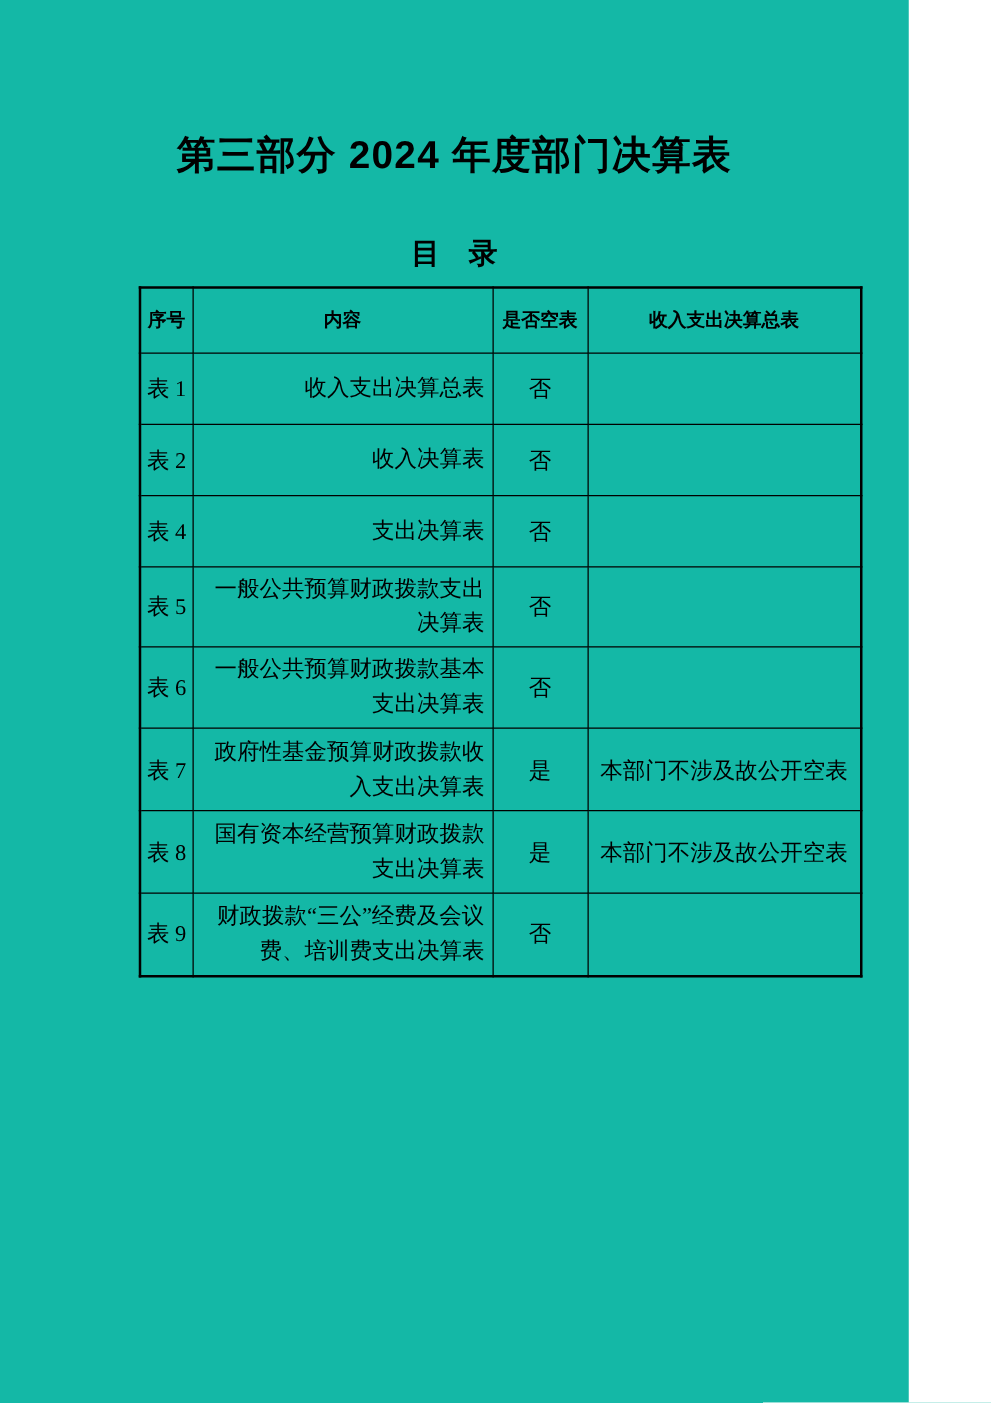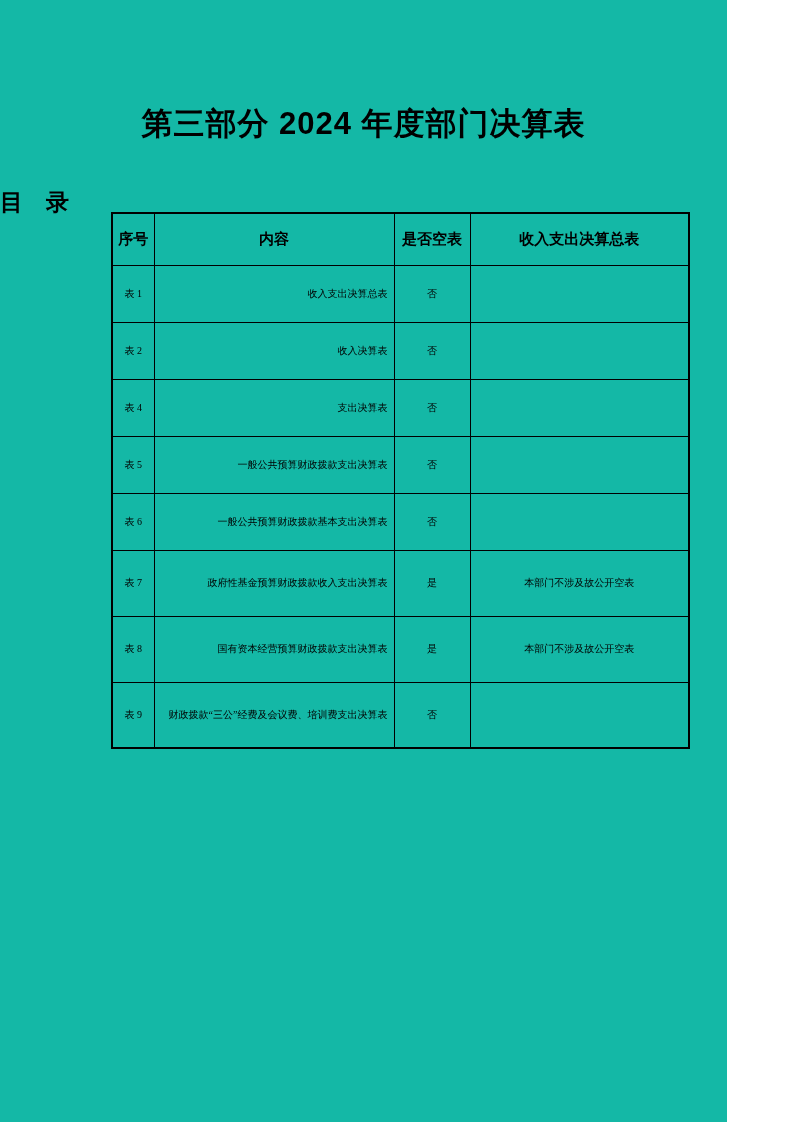--- a/index.html
+++ b/index.html
@@ -22,29 +22,30 @@
     text-align: center;
     font-family: "Liberation Sans", "DejaVu Sans", sans-serif;
     font-weight: bold;
     font-size: 31px;
     letter-spacing: 1px;
     color: #000000;
   }
   .toc-title {
     margin: 0;
     margin-top: 42px;
+    text-align: center;
     font-family: "Liberation Sans", "DejaVu Sans", sans-serif;
     font-weight: bold;
     font-size: 23px;
     color: #000000;
   }
   .toc-table {
     position: absolute;
     left: 111px;
-    top: 212px;
+    top: 229px;
     width: 577px;
     border-collapse: collapse;
     table-layout: fixed;
     border: 2px solid #000000;
   }
   .toc-table th,
   .toc-table td {
     border: 1px solid #000000;
     vertical-align: middle;
     box-sizing: border-box;
@@ -53,21 +54,21 @@
   .toc-table th {
     font-family: "Liberation Sans", "DejaVu Sans", sans-serif;
     font-weight: bold;
     font-size: 15px;
     text-align: center;
     padding: 2px;
   }
   .toc-table td {
     font-family: "Liberation Serif", "DejaVu Serif", serif;
     font-weight: normal;
-    font-size: 10px;
+    font-size: 18px;
     padding: 2px;
   }
   td.cell-no,
   td.cell-empty,
   td.cell-reason {
     text-align: center;
   }
   td.cell-content {
     text-align: right;
     padding: 4px 6px 4px 9px;

